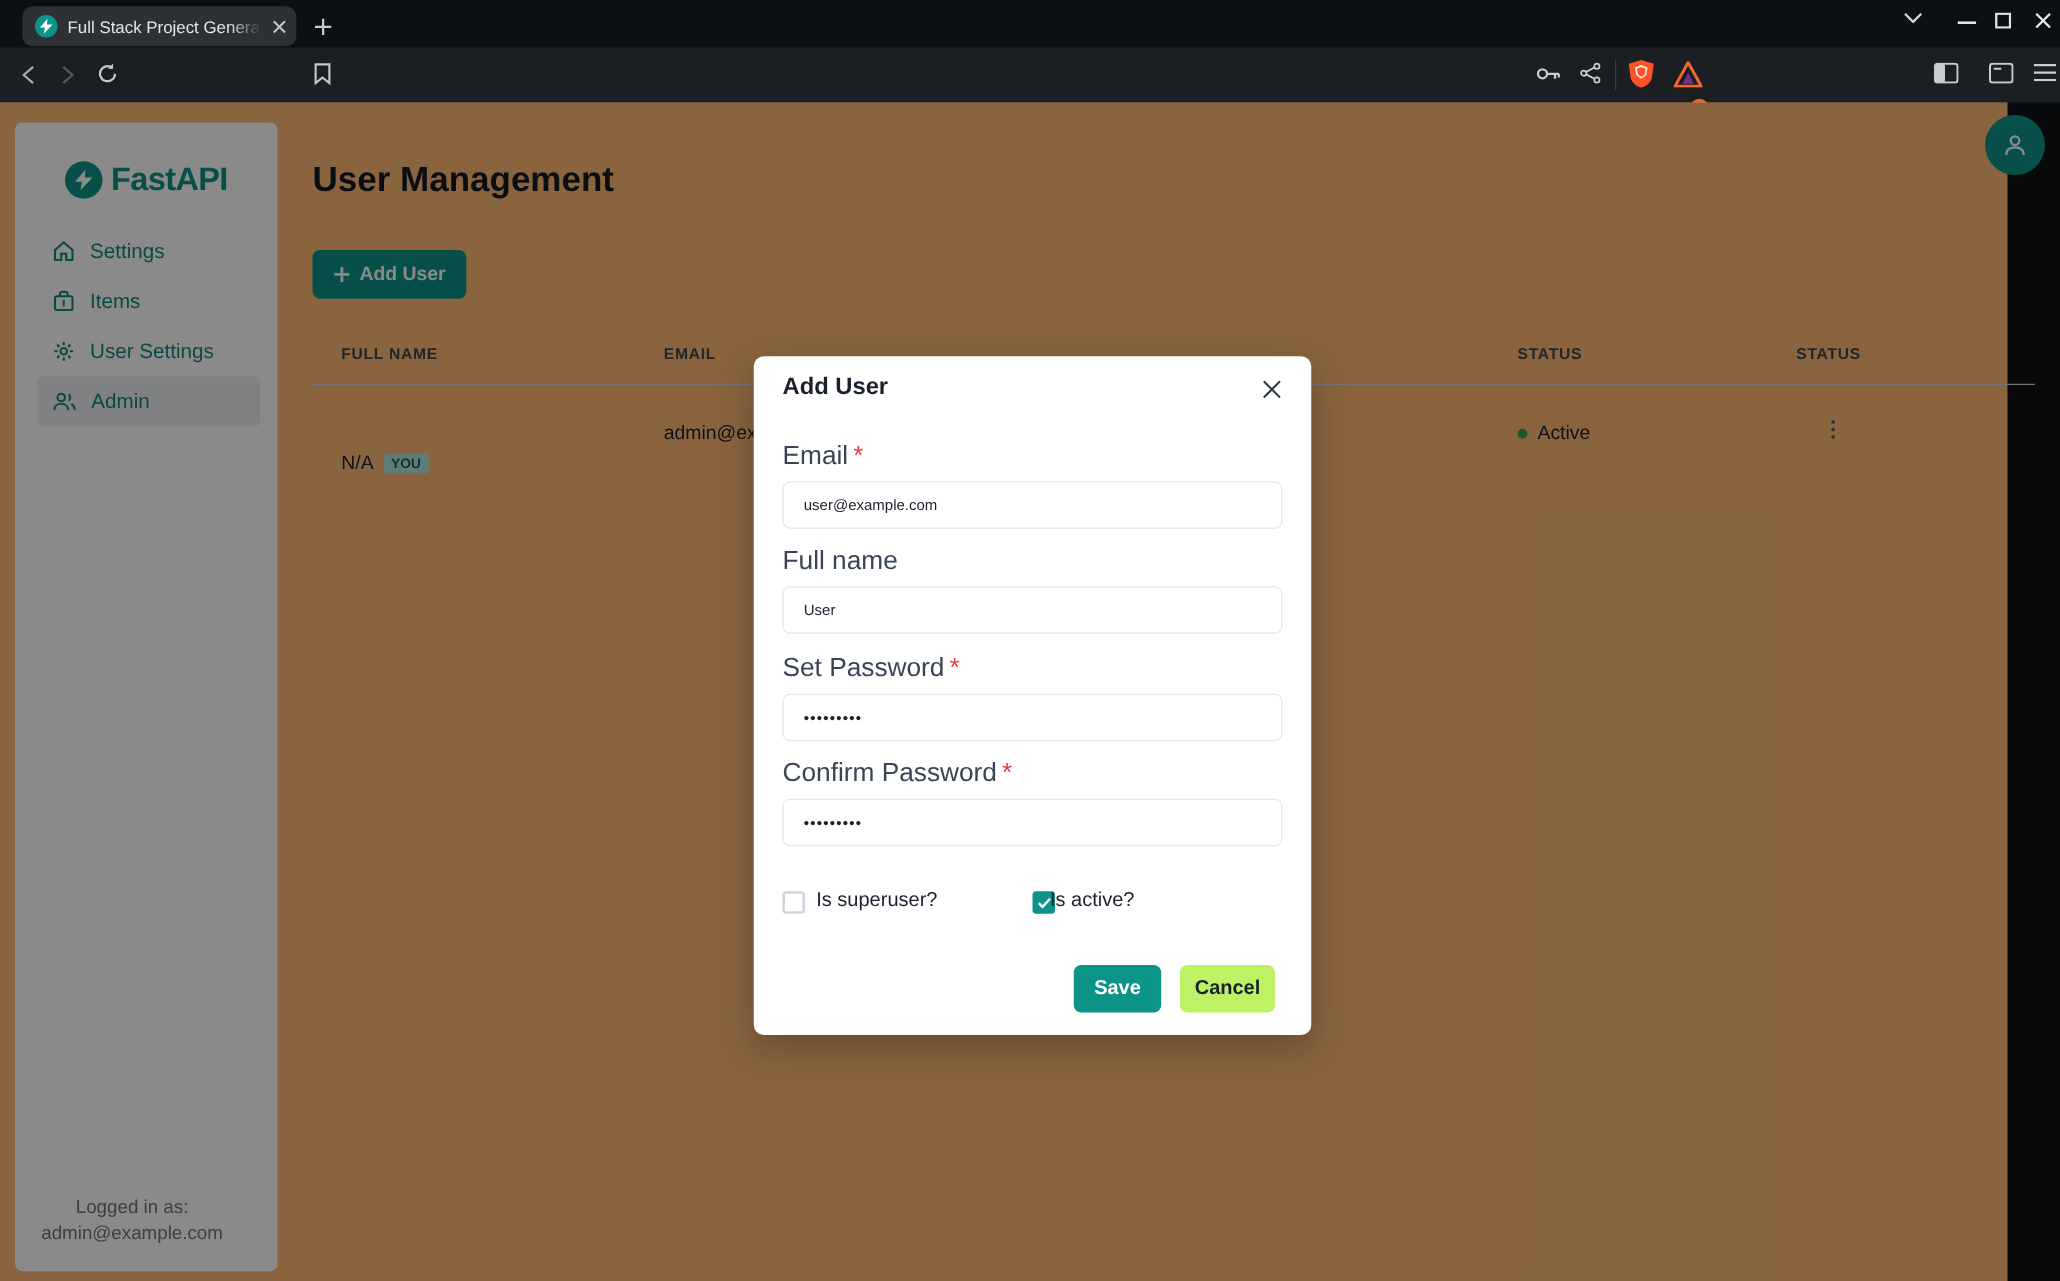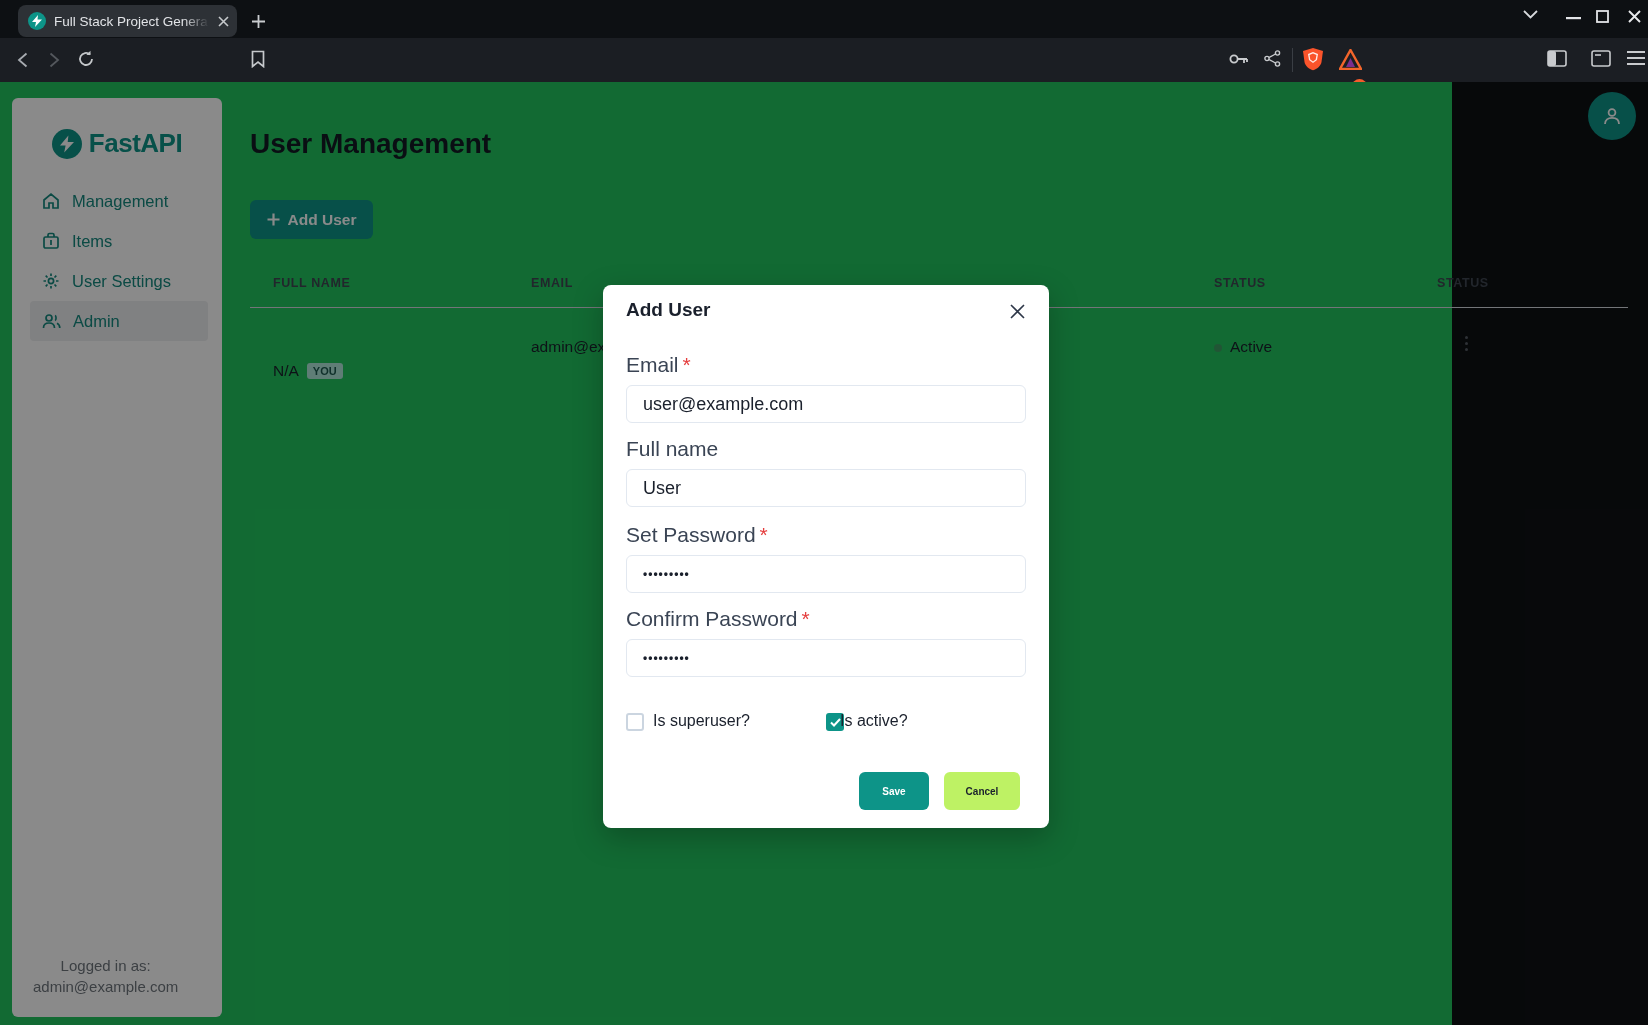--- a/index.html
+++ b/index.html
@@ -23,21 +23,21 @@
   .urlbar { position:absolute; left:275px; top:45px; width:1095px; height:30px; background:#0F1216;
     border-radius:7px; display:flex; align-items:center; }
   .url-text { font-size:15px; margin-left:10px; }
   .url-host { color:#E6E8EA; }
   .url-path { color:#9CA1A7; }
   .win-ctl { position:absolute; top:10px; }
   .badge { position:absolute; left:1352px; top:41px; width:15px; height:15px; border-radius:50%;
     background:#F55C2B; color:#fff; font-size:9px; font-weight:bold; text-align:center; line-height:15px; }
 
   
-  #page { position:absolute; left:0; top:82px; width:1452px; height:943px; background:#22c55e; }
+  #page { position:absolute; left:0; top:82px; width:1606px; height:943px; background:#fdba74; }
   #sidebar { position:absolute; left:12px; top:16px; width:210px; height:919px; background:#FFFFFF;
     border-radius:6px; }
   .logo-row { position:absolute; left:0; top:30px; width:210px; display:flex; align-items:center;
     justify-content:center; gap:7px; }
   .logo-circle { width:30px; height:30px; border-radius:50%; background:#0D9488; display:flex;
     align-items:center; justify-content:center; }
   .logo-text { font-size:26px; font-weight:bold; color:#0D9488; letter-spacing:-0.5px; }
   .nav { position:absolute; left:18px; top:83px; width:178px; }
   .nav-item { height:40px; display:flex; align-items:center; gap:12px; padding-left:12px;
     border-radius:4px; color:#15897F; font-size:16.5px; }
@@ -66,29 +66,29 @@
 
   
   #modal { position:absolute; left:603px; top:285px; width:446px; height:543px; background:#fff;
     border-radius:8px; box-shadow:0 10px 30px rgba(0,0,0,0.25); }
   .m-title { position:absolute; left:23px; top:14px; font-size:19px; font-weight:bold; color:#1A202C; }
   .m-close { position:absolute; right:22px; top:16px; width:20px; height:20px; display:flex;
     align-items:center; justify-content:center; }
   .m-label { position:absolute; left:23px; font-size:21px; color:#3A4454; }
   .req { color:#E53E3E; margin-left:4px; }
   .m-input { position:absolute; left:23px; width:400px; height:38px; border:1px solid #E2E8F0;
-    border-radius:6px; font-size:18px; color:#1A202C; line-height:36px; padding-left:16px;
+    border-radius:6px; font-size:12px; color:#1A202C; line-height:36px; padding-left:16px;
     background:#fff; white-space:nowrap; overflow:hidden; }
   .m-input.pw { font-size:12px; letter-spacing:1px; font-weight:bold; }
   .cb-row { position:absolute; left:23px; top:427px; width:400px; height:20px; }
   .cb { position:absolute; top:1px; width:18px; height:18px; border-radius:3px; }
   .cb.unchecked { border:2px solid #CBD5E0; background:#fff; }
   .cb.checked { background:#0D9488; display:flex; align-items:center; justify-content:center; }
   .cb-label { position:absolute; top:0; font-size:16px; color:#1A202C; }
-  .m-btn { position:absolute; top:487px; height:38px; border:none; border-radius:6px; font-size:10px;
+  .m-btn { position:absolute; top:487px; height:38px; border:none; border-radius:6px; font-size:16px;
     font-weight:bold; font-family:inherit; }
   #save-btn { left:256px; width:70px; background:#0D9488; color:#fff; }
   #cancel-btn { left:341px; width:76px; background:#bef264; color:#1A202C; }
 </style>
 </head>
 <body>
 
 <div id="window">
 
   <div id="tabbar">
@@ -227,21 +227,21 @@
         </div>
         <span class="logo-text">FastAPI</span>
       </div>
       <div class="nav">
         <div class="nav-item">
           <span class="icon-btn">
             <svg width="18" height="18" viewBox="0 0 18 18">
                 <path d="M2 8 L9 2 L16 8 V16 H11 V11 H7 V16 H2 Z" fill="none" stroke="#15897F" stroke-width="1.7"></path>
               </svg>
           </span>
-          <span>Management</span>
+          <span>Settings</span>
         </div>
         <div class="nav-item">
           <span class="icon-btn">
             <svg width="18" height="18" viewBox="0 0 18 18">
                 <rect x="2" y="5" width="14" height="11" rx="1.5" fill="none" stroke="#15897F" stroke-width="1.7"></rect>
                 <path d="M6 5 V3 A1.5 1.5 0 0 1 7.5 1.5 H10.5 A1.5 1.5 0 0 1 12 3 V5 M9 8 V13" fill="none" stroke="#15897F" stroke-width="1.7"></path>
               </svg>
           </span>
           <span>Items</span>
         </div>

